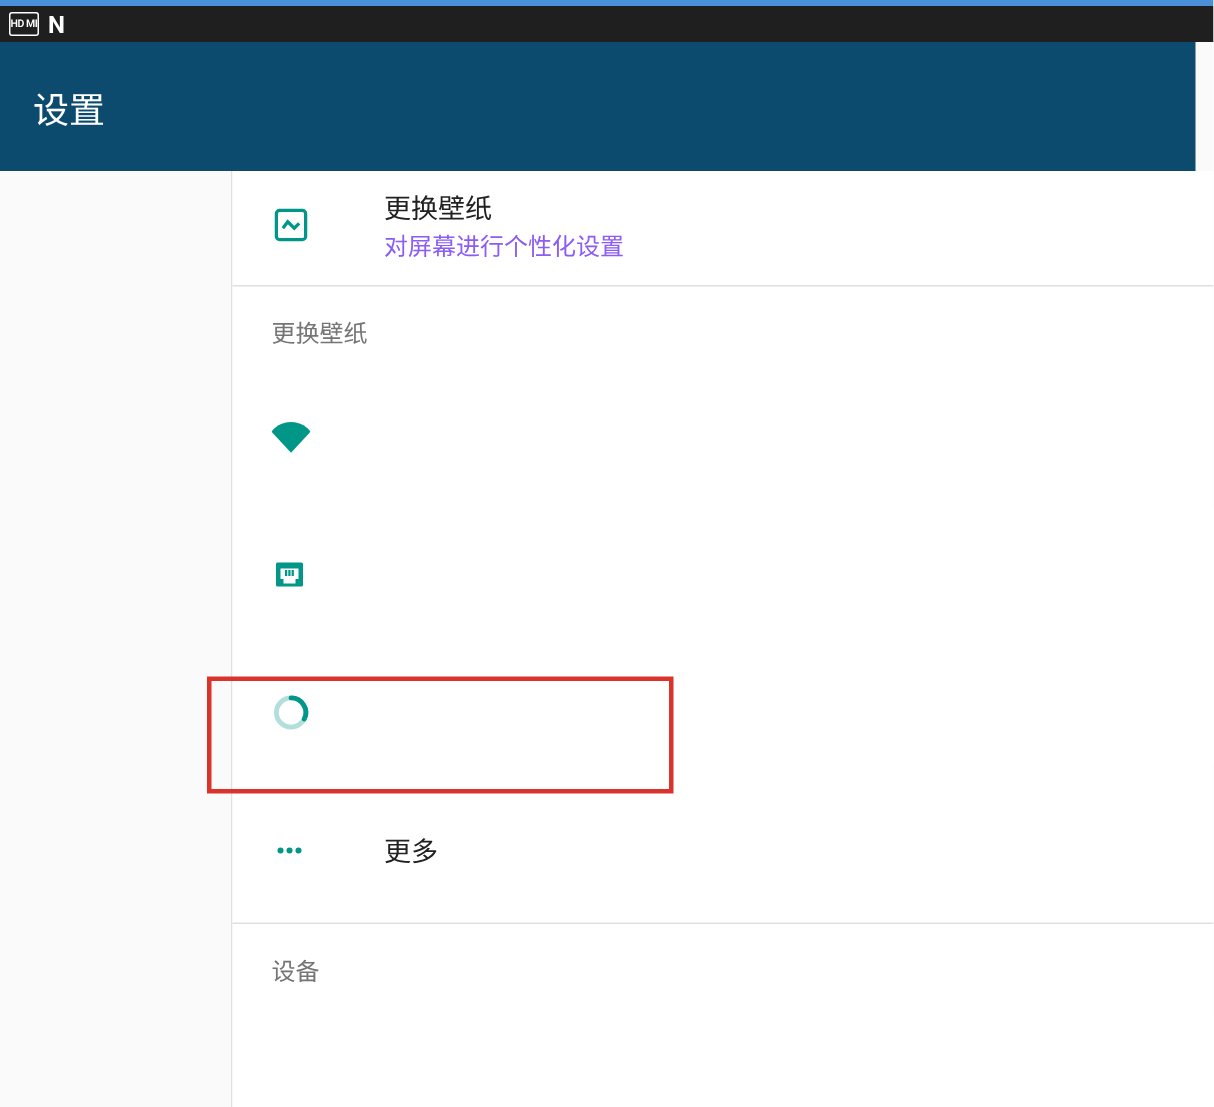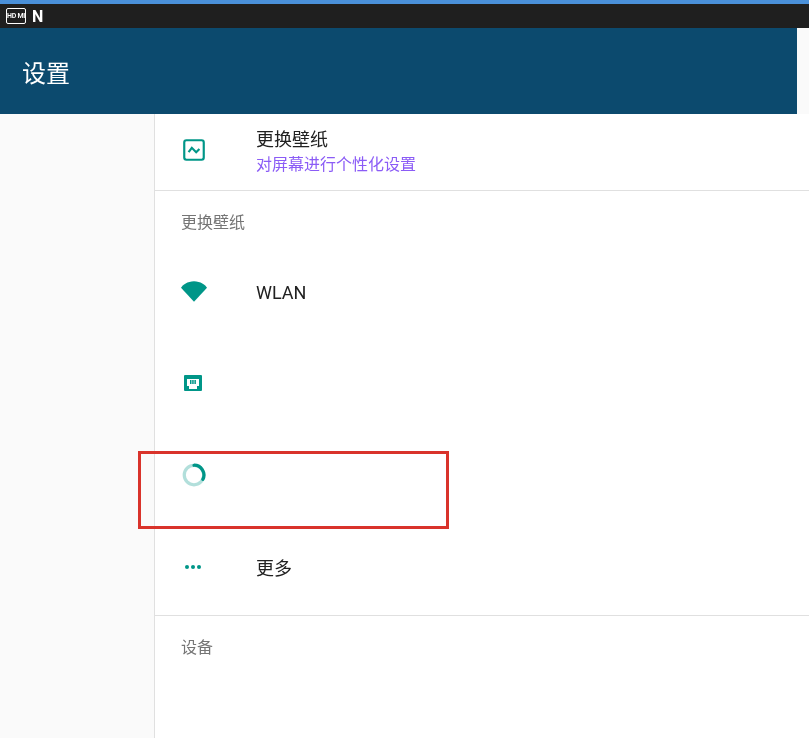--- a/index.html
+++ b/index.html
@@ -158,23 +158,20 @@
     <div class="section-header">更换壁纸</div>
 
     <div class="row tall">
       <div class="icon-slot">
         <span>
           <svg width="26" height="26" viewBox="0 0 24 24">
             <path d="M12 3 C6 3 1.5 6.5 0 9 L12 22 L24 9 C22.5 6.5 18 3 12 3 Z" fill="#009688"></path>
           </svg>
         </span>
       </div>
-      <div class="text-slot">
-        <div class="title">WLAN</div>
-      </div>
     </div>
 
 
     <div class="row tall">
       <div class="icon-slot">
         <span>
           <svg width="24" height="24" viewBox="0 0 24 24">
             <rect x="3" y="4" width="18" height="16" rx="1" fill="#009688"></rect>
             <rect x="6" y="8" width="12" height="7" fill="#fff"></rect>
             <rect x="8" y="15" width="8" height="3" fill="#fff"></rect>

